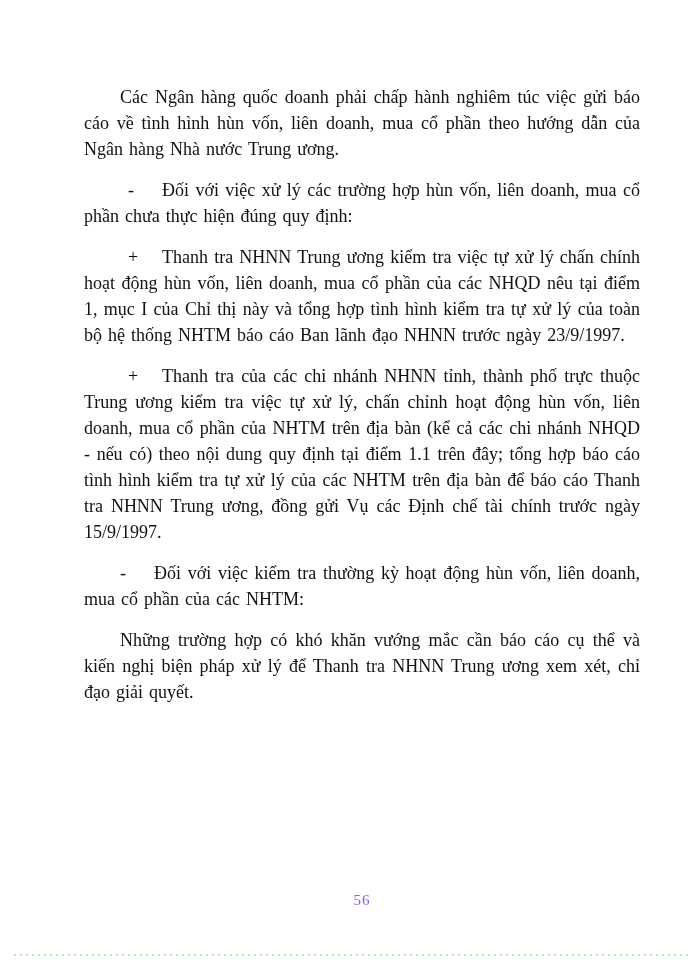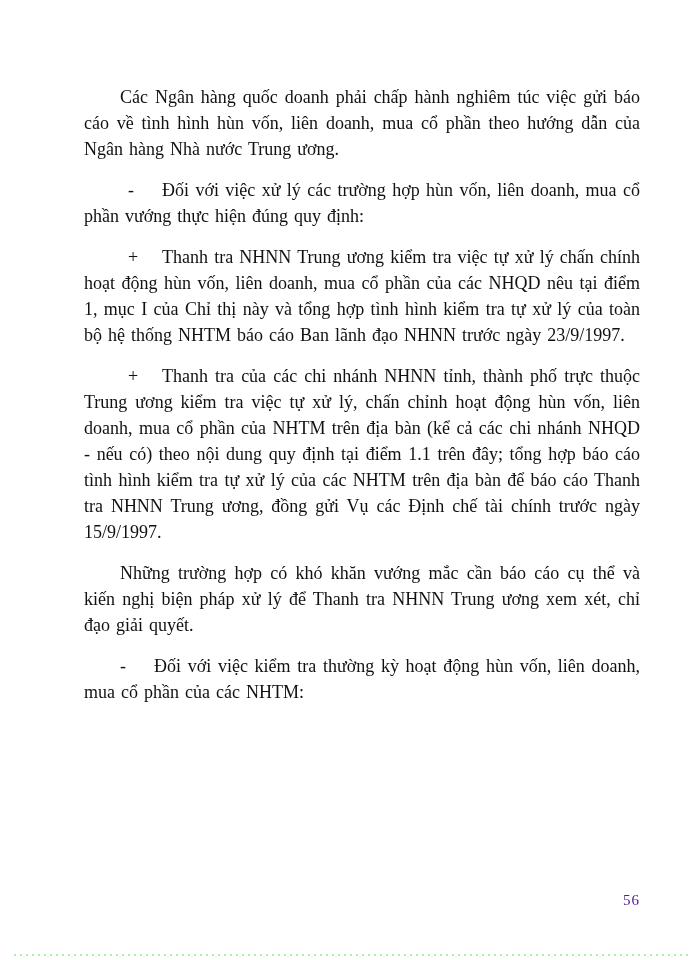--- a/index.html
+++ b/index.html
@@ -37,23 +37,23 @@
     display: inline-block;
     width: 34px;
     text-indent: 0;
     vertical-align: baseline;
   }
   .page-number {
     position: absolute;
     top: 892px;
     left: 84px;
     width: 556px;
-    text-align: right;
+    text-align: center;
     font-size: 15px;
-    color: #4c1d95;
+    color: #8b5cf6;
     letter-spacing: 1px;
   }
   .dotted-line {
     position: absolute;
     left: 14px;
     right: 10px;
     top: 954px;
     height: 2px;
     background-image: repeating-linear-gradient(
       to right,
@@ -63,27 +63,27 @@
   }
 </style>
 </head>
 <body>
 
 <div class="text-block">
 
   <p class="para"><span>Các Ngân hàng quốc doanh phải chấp hành nghiêm túc việc gửi báo cáo về tình hình hùn vốn, liên doanh, mua cổ phần theo hướng dẫn của Ngân hàng Nhà nước Trung ương.</span></p>
 
 
-  <p class="para has-marker"><span class="marker">-</span><span>Đối với việc xử lý các trường hợp hùn vốn, liên doanh, mua cổ phần vướng thực hiện đúng quy định:</span></p>
+  <p class="para has-marker"><span class="marker">-</span><span>Đối với việc xử lý các trường hợp hùn vốn, liên doanh, mua cổ phần chưa thực hiện đúng quy định:</span></p>
 
   <p class="para has-marker"><span class="marker">+</span><span>Thanh tra NHNN Trung ương kiểm tra việc tự xử lý chấn chính hoạt động hùn vốn, liên doanh, mua cổ phần của các NHQD nêu tại điểm 1, mục I của Chỉ thị này và tổng hợp tình hình kiểm tra tự xử lý của toàn bộ hệ thống NHTM báo cáo Ban lãnh đạo NHNN trước ngày 23/9/1997.</span></p>
 
   <p class="para has-marker"><span class="marker">+</span><span>Thanh tra của các chi nhánh NHNN tỉnh, thành phố trực thuộc Trung ương kiểm tra việc tự xử lý, chấn chỉnh hoạt động hùn vốn, liên doanh, mua cổ phần của NHTM trên địa bàn (kể cả các chi nhánh NHQD - nếu có) theo nội dung quy định tại điểm 1.1 trên đây; tổng hợp báo cáo tình hình kiểm tra tự xử lý của các NHTM trên địa bàn để báo cáo Thanh tra NHNN Trung ương, đồng gửi Vụ các Định chế tài chính trước ngày 15/9/1997.</span></p>
 
+  <p class="para"><span class="marker">-</span><span>Đối với việc kiểm tra thường kỳ hoạt động hùn vốn, liên doanh, mua cổ phần của các NHTM:</span></p>
+
   <p class="para"><span>Những trường hợp có khó khăn vướng mắc cần báo cáo cụ thể và kiến nghị biện pháp xử lý để Thanh tra NHNN Trung ương xem xét, chỉ đạo giải quyết.</span></p>
-
-  <p class="para"><span class="marker">-</span><span>Đối với việc kiểm tra thường kỳ hoạt động hùn vốn, liên doanh, mua cổ phần của các NHTM:</span></p>
 
 </div>
 
 <div class="page-number">56</div>
 
 <div class="dotted-line"></div>
 
 </body></html>

